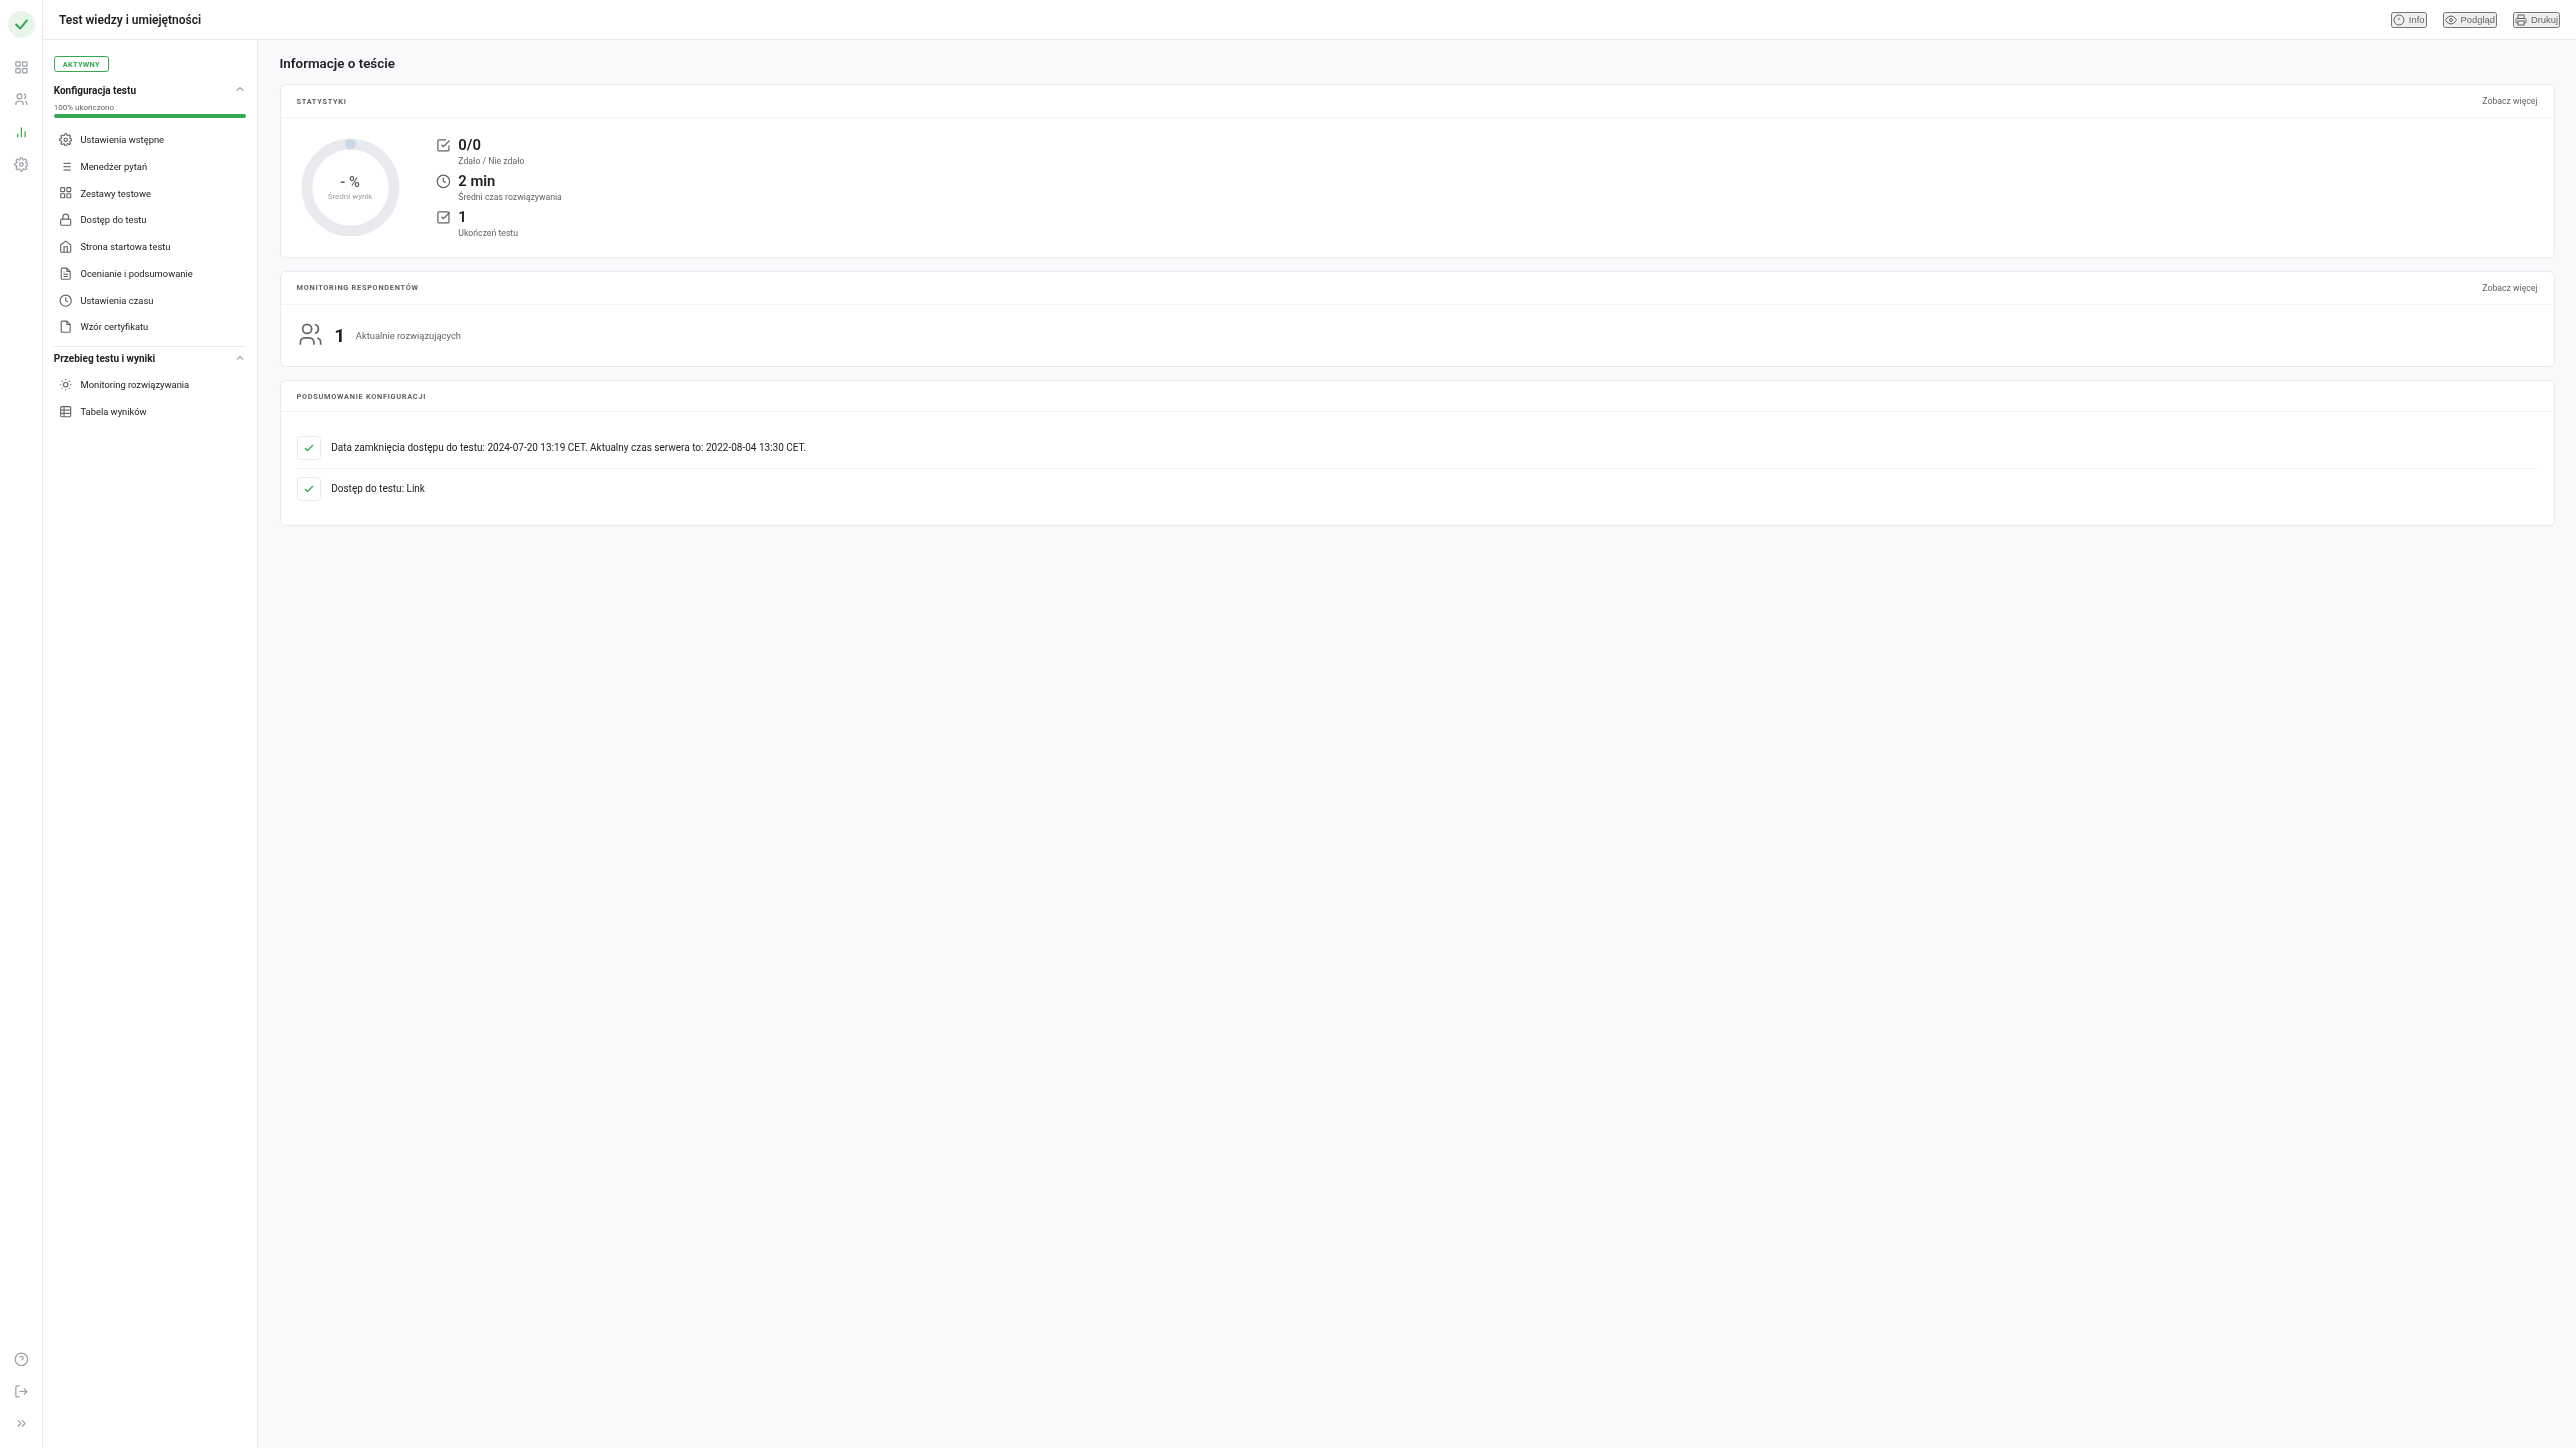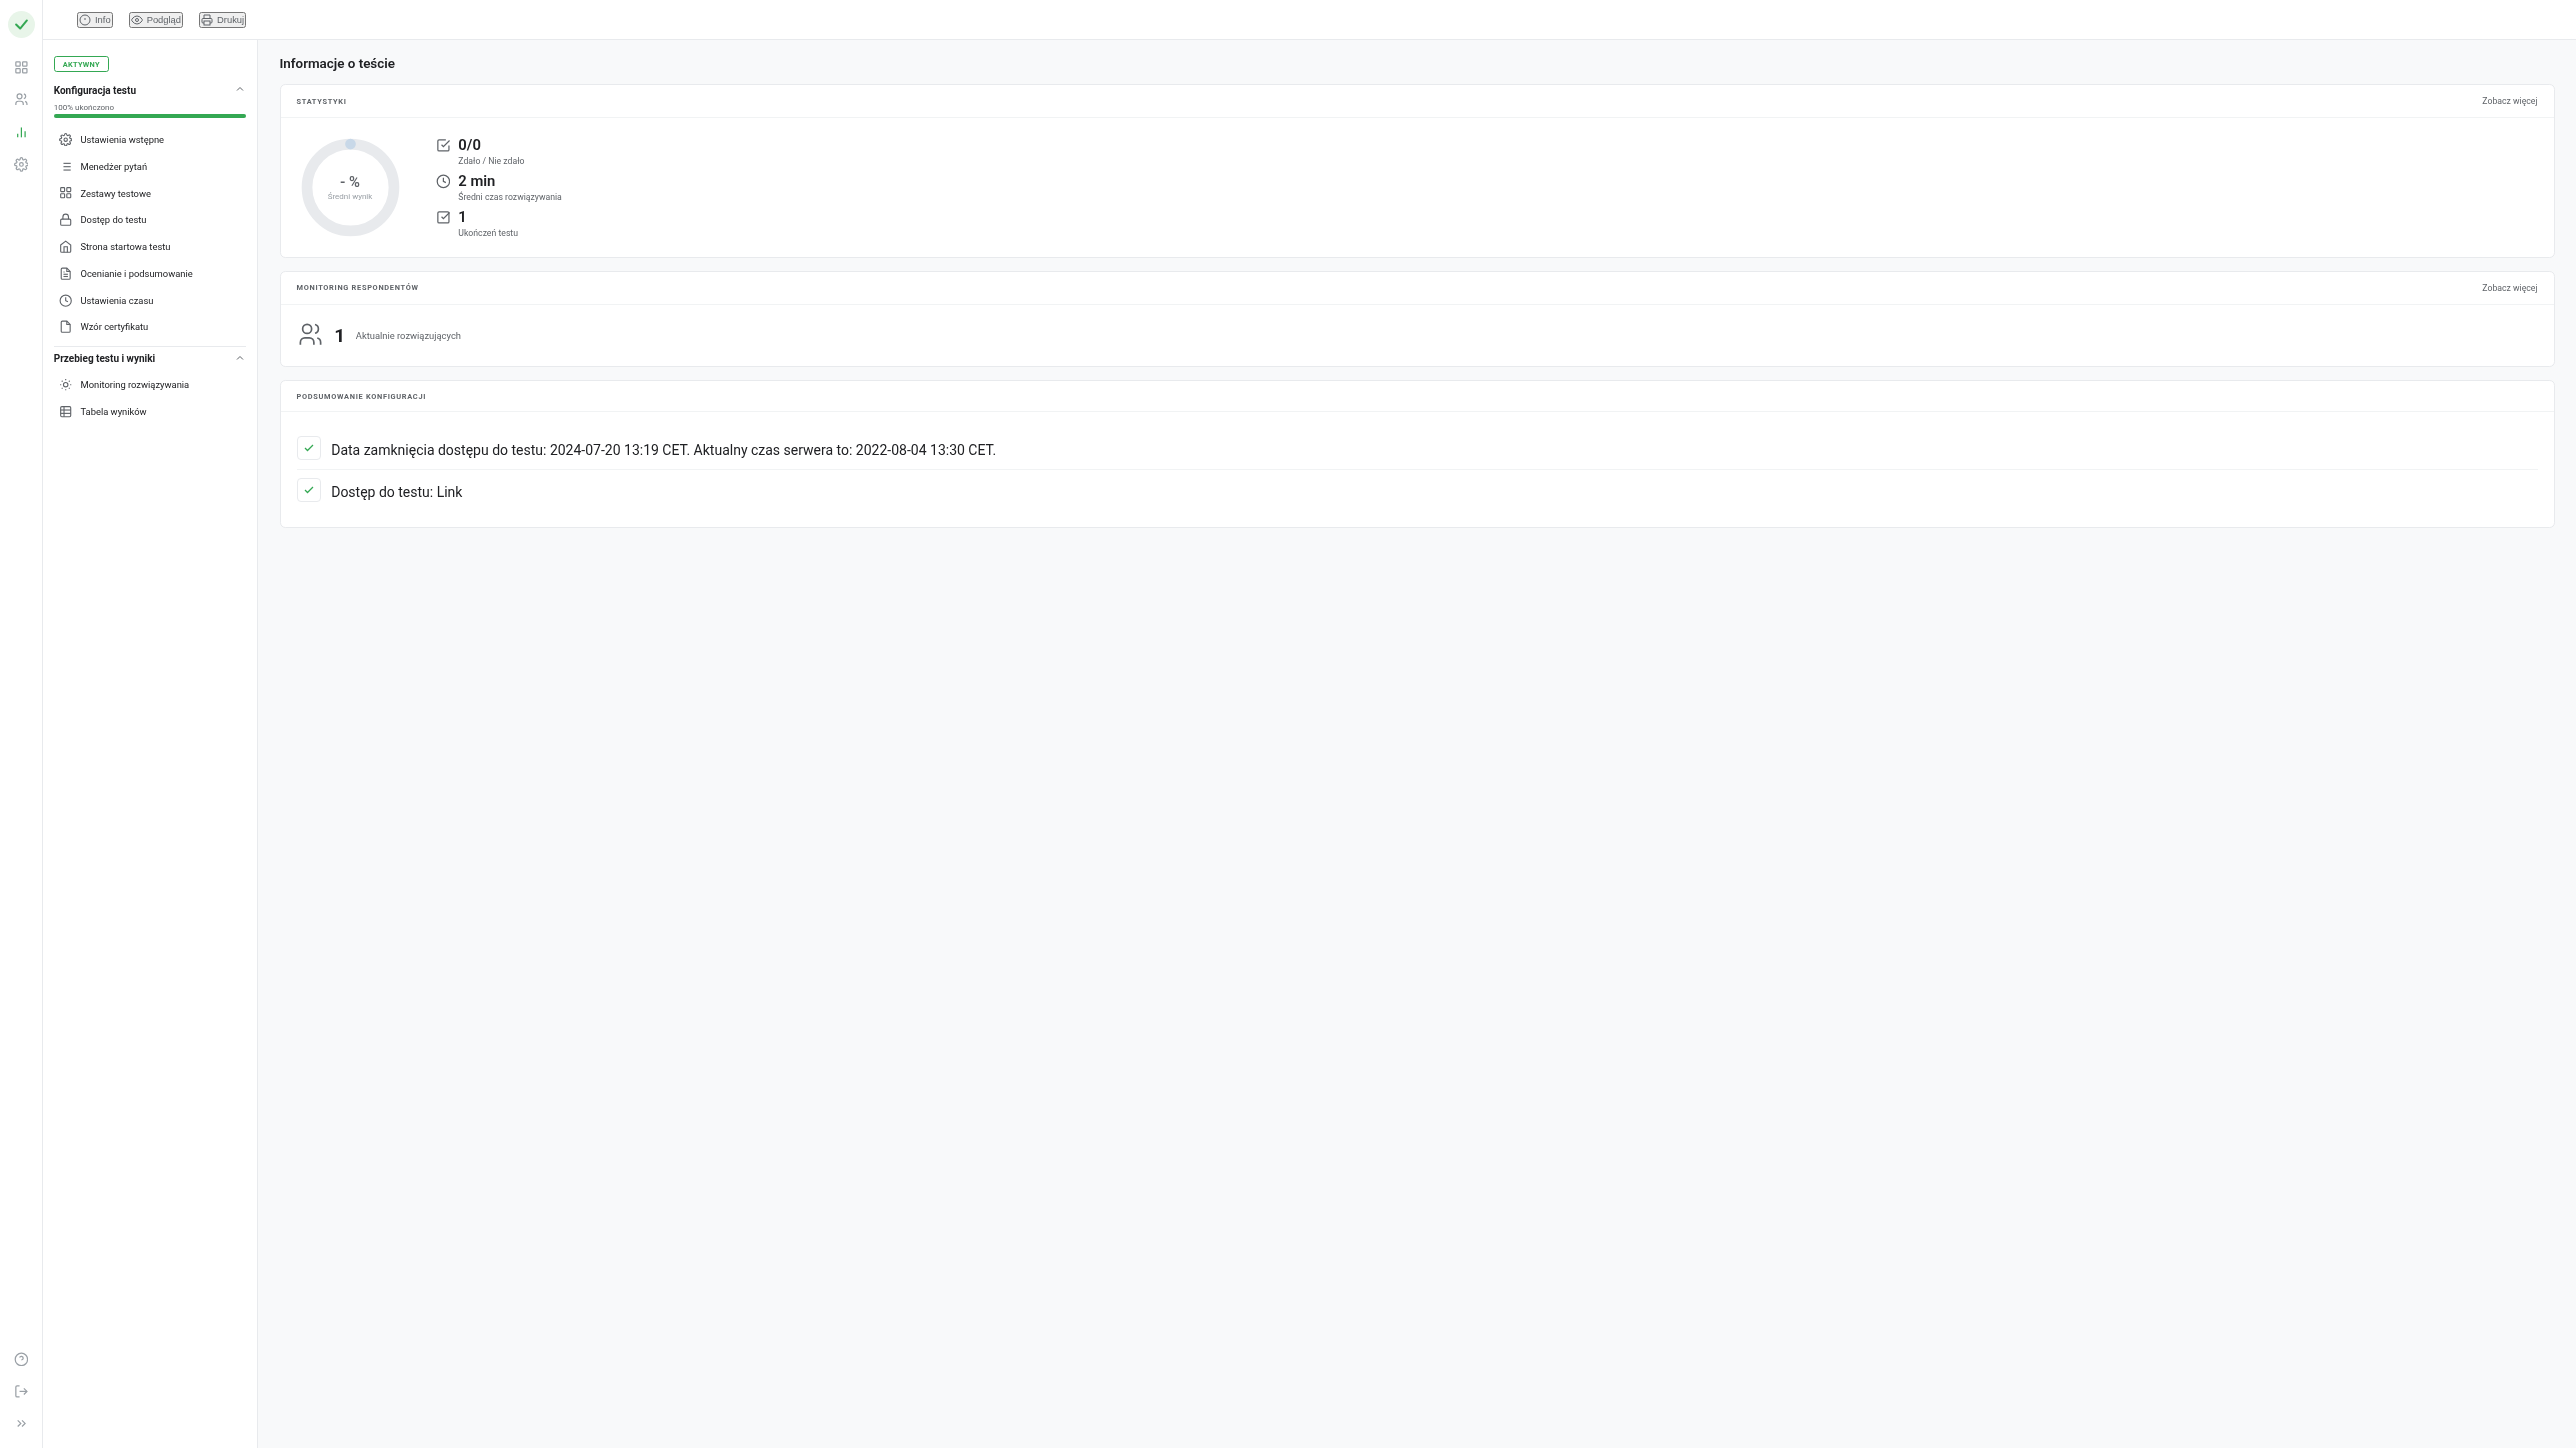--- a/index.html
+++ b/index.html
@@ -324,21 +324,21 @@
       border: 1.3px solid #e8eaed;
       border-radius: 4px;
       display: flex;
       align-items: center;
       justify-content: center;
       flex-shrink: 0;
       color: #34a853;
     }
     .config-check svg { width: 12px; height: 12px; }
     .config-text {
-      font-size: 14px;
+      font-size: 10px;
       color: #202124;
       line-height: 1.5;
       padding-top: 4px;
     }
 
     
     .content-page-title {
       font-size: 13.4px;
       font-weight: 600;
       color: #202124;
@@ -408,20 +408,21 @@
         <polyline points="13 17 18 12 13 7"></polyline>
         <polyline points="6 17 11 12 6 7"></polyline>
       </svg>
     </div>
   </div>
 </nav>
 
 <div class="main-wrapper">
 
   <header class="top-header">
+    <h1 class="page-title">Test wiedzy i umiejętności</h1>
     <div class="header-actions">
       <button class="header-action-btn">
         <svg viewBox="0 0 24 24" fill="none" stroke="currentColor" stroke-width="2">
           <circle cx="12" cy="12" r="10"></circle>
           <line x1="12" y1="8" x2="12" y2="12"></line>
           <line x1="12" y1="16" x2="12.01" y2="16"></line>
         </svg>
         <span>Info</span>
       </button>
       <button class="header-action-btn">

